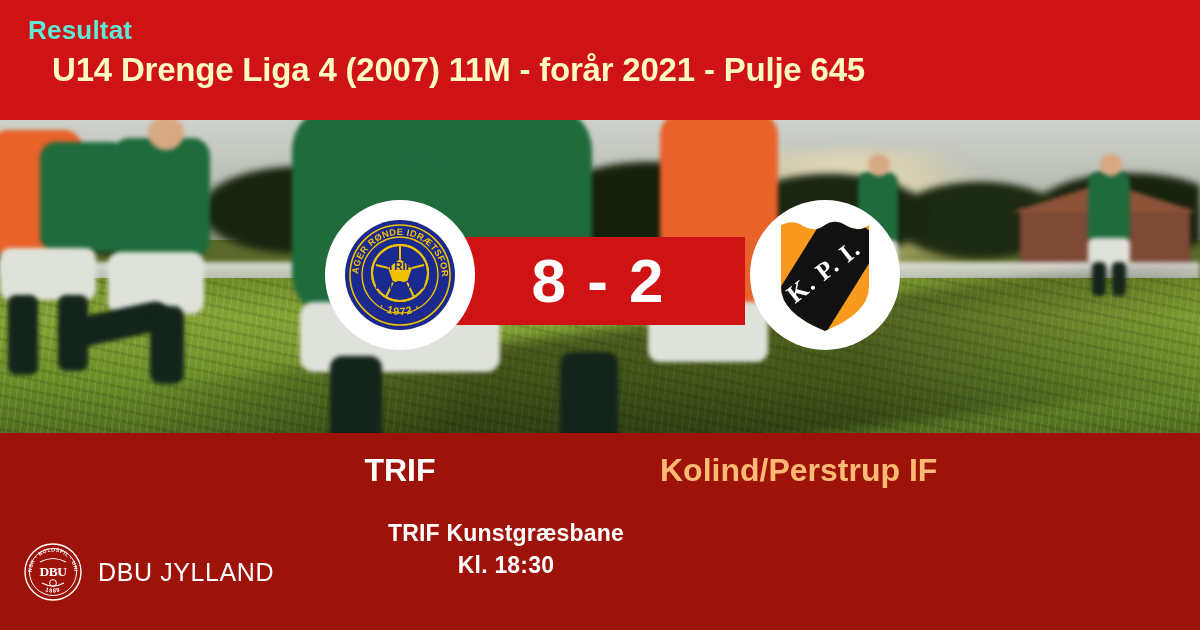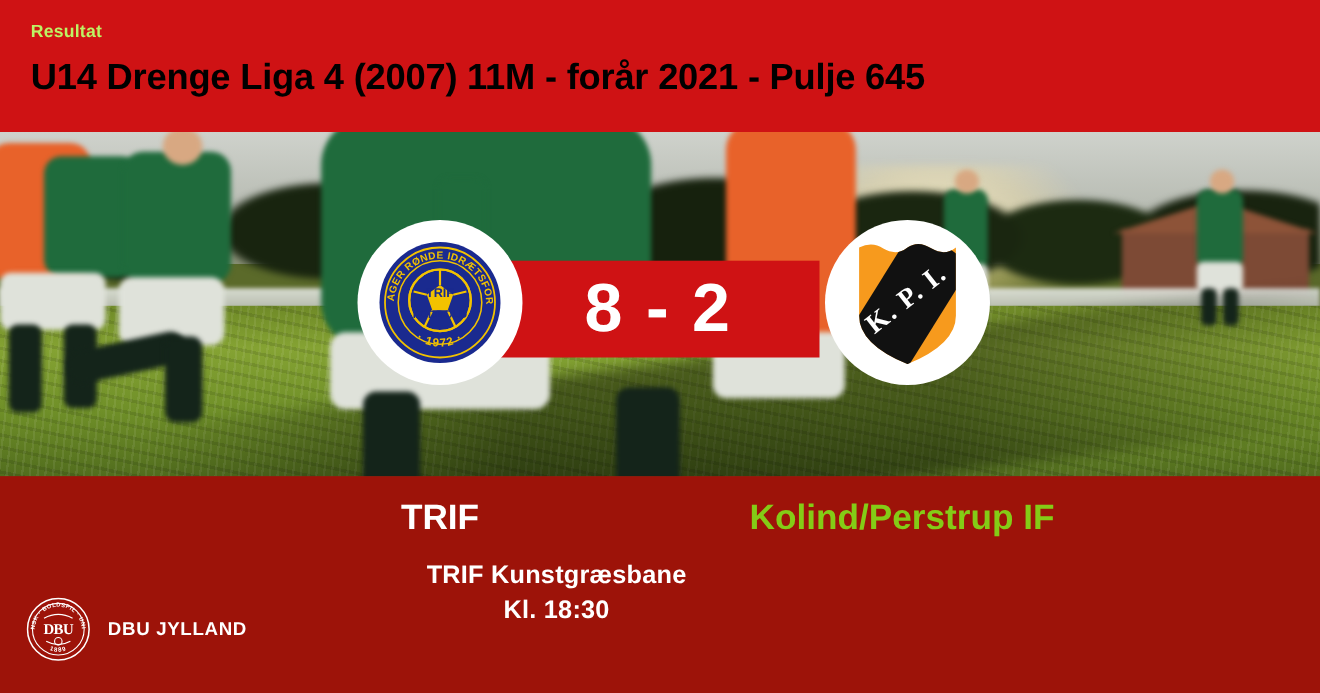--- a/index.html
+++ b/index.html
@@ -12,28 +12,29 @@
   #card{position:relative;width:1200px;height:630px;overflow:hidden;background:#9d1309;}
 
   
   .header{
     position:absolute;left:0;top:0;width:1200px;height:120px;
     background:#cf1214;
     box-sizing:border-box;
     padding:18px 0 0 28px;
   }
   .header-kicker{
-    color:#bef264;font-size:16px;font-weight:bold;
+    color:#5eead4;font-size:26px;font-weight:bold;
     letter-spacing:0.2px;line-height:24px;
     font-stretch:condensed;
   }
   .header-title{
-    color:#000000;font-size:33px;font-weight:bold;
+    color:#fef9c3;font-size:33px;font-weight:bold;
     line-height:44px;margin-top:6px;letter-spacing:-0.2px;
     white-space:nowrap;
+    margin-left:24px;
   }
 
   
   .photo{
     position:absolute;left:0;top:120px;width:1200px;height:313px;
     overflow:hidden;background:#5b6a2a;
   }
   .sky{
     position:absolute;left:0;top:0;width:1200px;height:120px;
     background:linear-gradient(180deg,#cfd2cc 0%,#b9bdb4 55%,#8d9479 100%);
@@ -133,34 +134,34 @@
     background:#9d1309;
   }
   .teamnames{
     position:absolute;left:0;top:16px;width:1200px;height:42px;
   }
   .team-home{
     position:absolute;left:240px;top:0;width:320px;text-align:center;
     color:#ffffff;font-size:32px;font-weight:bold;line-height:42px;
   }
   .team-away{
-    position:absolute;left:660px;top:0;width:320px;text-align:center;
-    color:#84cc16;font-size:32px;font-weight:bold;line-height:42px;
+    position:absolute;left:660px;top:0;width:320px;
+    color:#fdba74;font-size:32px;font-weight:bold;line-height:42px;
   }
   .matchinfo{
-    position:absolute;left:0;top:73px;width:1012px;text-align:center;
+    position:absolute;left:0;top:84px;width:1012px;text-align:center;
     color:#ffffff;
   }
   .matchinfo div{font-size:23px;font-weight:bold;line-height:32px;letter-spacing:.2px;}
 
   .dbu{
     position:absolute;left:24px;top:110px;display:flex;align-items:center;gap:16px;
   }
   .dbu-mark{position:relative;width:58px;height:58px;}
-  .dbu-text{color:#ffffff;font-size:17px;font-weight:bold;letter-spacing:.6px;}
+  .dbu-text{color:#ffffff;font-size:25px;font-weight:normal;letter-spacing:.6px;}
 </style>
 </head>
 <body>
 
 <div id="card">
 
   <div class="header">
     <div class="header-kicker">Resultat</div>
     <div class="header-title">U14 Drenge Liga 4 (2007) 11M - forår 2021 - Pulje 645</div>
   </div>

